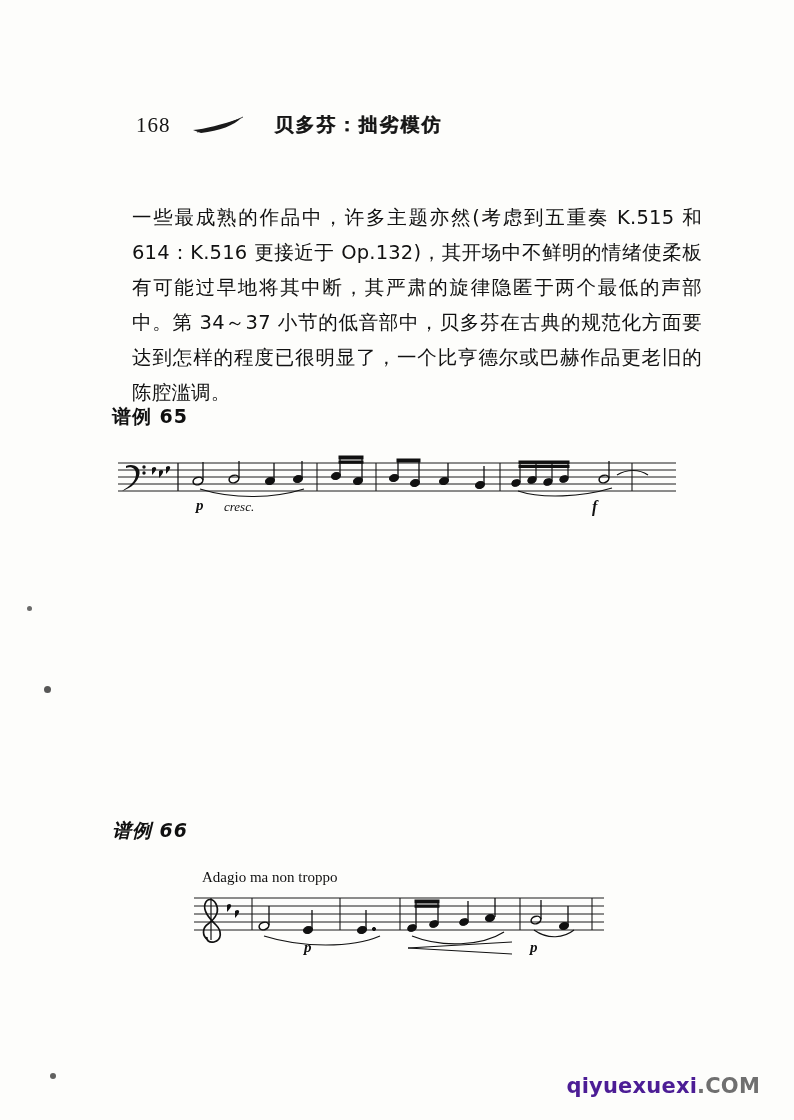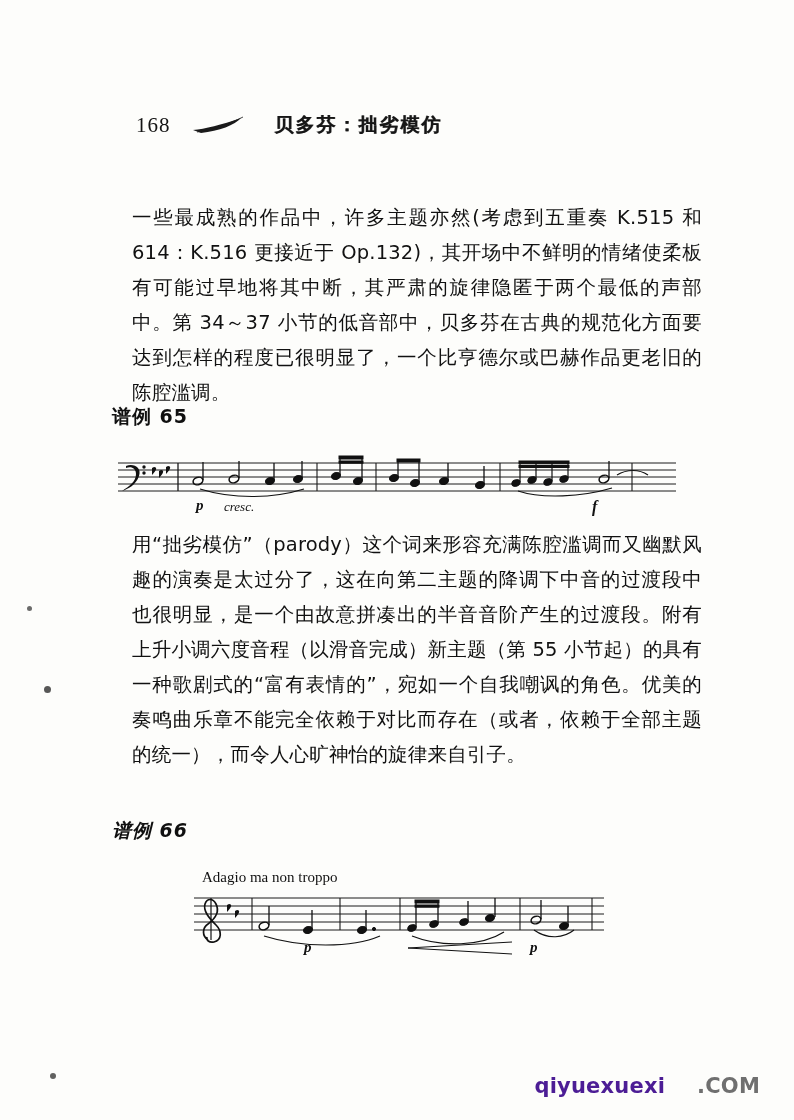--- a/index.html
+++ b/index.html
@@ -108,21 +108,21 @@
     position: absolute;
     right: 34px;
     bottom: 22px;
     font-family: "DejaVu Sans", sans-serif;
     font-size: 21px;
     font-weight: bold;
     letter-spacing: 0.2px;
     white-space: nowrap;
   }
   .wm-red { color: #4c1d95; }
-  .wm-grey { color: #6f6f6f; padding-left: 32px; }
+  .wm-grey { color: #6f6f6f; }
 </style>
 </head>
 <body>
 
 <div class="page">
 
   <div class="header">
     <span class="page-number">168</span>
     <span class="header-ornament">
       <svg width="64" height="18" viewBox="0 0 64 18">
@@ -218,21 +218,20 @@
         <line x1="388" y1="8" x2="388" y2="36"></line>
         <line x1="520" y1="8" x2="520" y2="36"></line>
       </g>
 
       <text x="84" y="55" font-family="Liberation Serif, serif" font-style="italic" font-weight="bold" font-size="15" fill="#111">p</text>
       <text x="112" y="56" font-family="Liberation Serif, serif" font-style="italic" font-size="13" fill="#111">cresc.</text>
       <text x="480" y="57" font-family="Liberation Serif, serif" font-style="italic" font-weight="bold" font-size="16" fill="#111">f</text>
     </svg>
   </div>
 
-  <div class="body-text para-2">用“拙劣模仿”（parody）这个词来形容充满陈腔滥调而又幽默风趣的演奏是太过分了，这在向第二主题的降调下中音的过渡段中也很明显，是一个由故意拼凑出的半音音阶产生的过渡段。附有上升小调六度音程（以滑音完成）新主题（第 55 小节起）的具有一种歌剧式的“富有表情的”，宛如一个自我嘲讽的角色。优美的奏鸣曲乐章不能完全依赖于对比而存在（或者，依赖于全部主题的统一），而令人心旷神怡的旋律来自引子。</div>
 
   <div class="example-caption caption-66">谱例 66</div>
 
   <div class="score score-66">
     <svg width="570" height="100" viewBox="0 0 570 100">
 
       <text x="90" y="14" font-family="Liberation Serif, serif" font-size="15" fill="#111">Adagio ma non troppo</text>
 
       <g stroke="#1a1a1a" stroke-width="1">
         <line x1="82" y1="30" x2="492" y2="30"></line>

